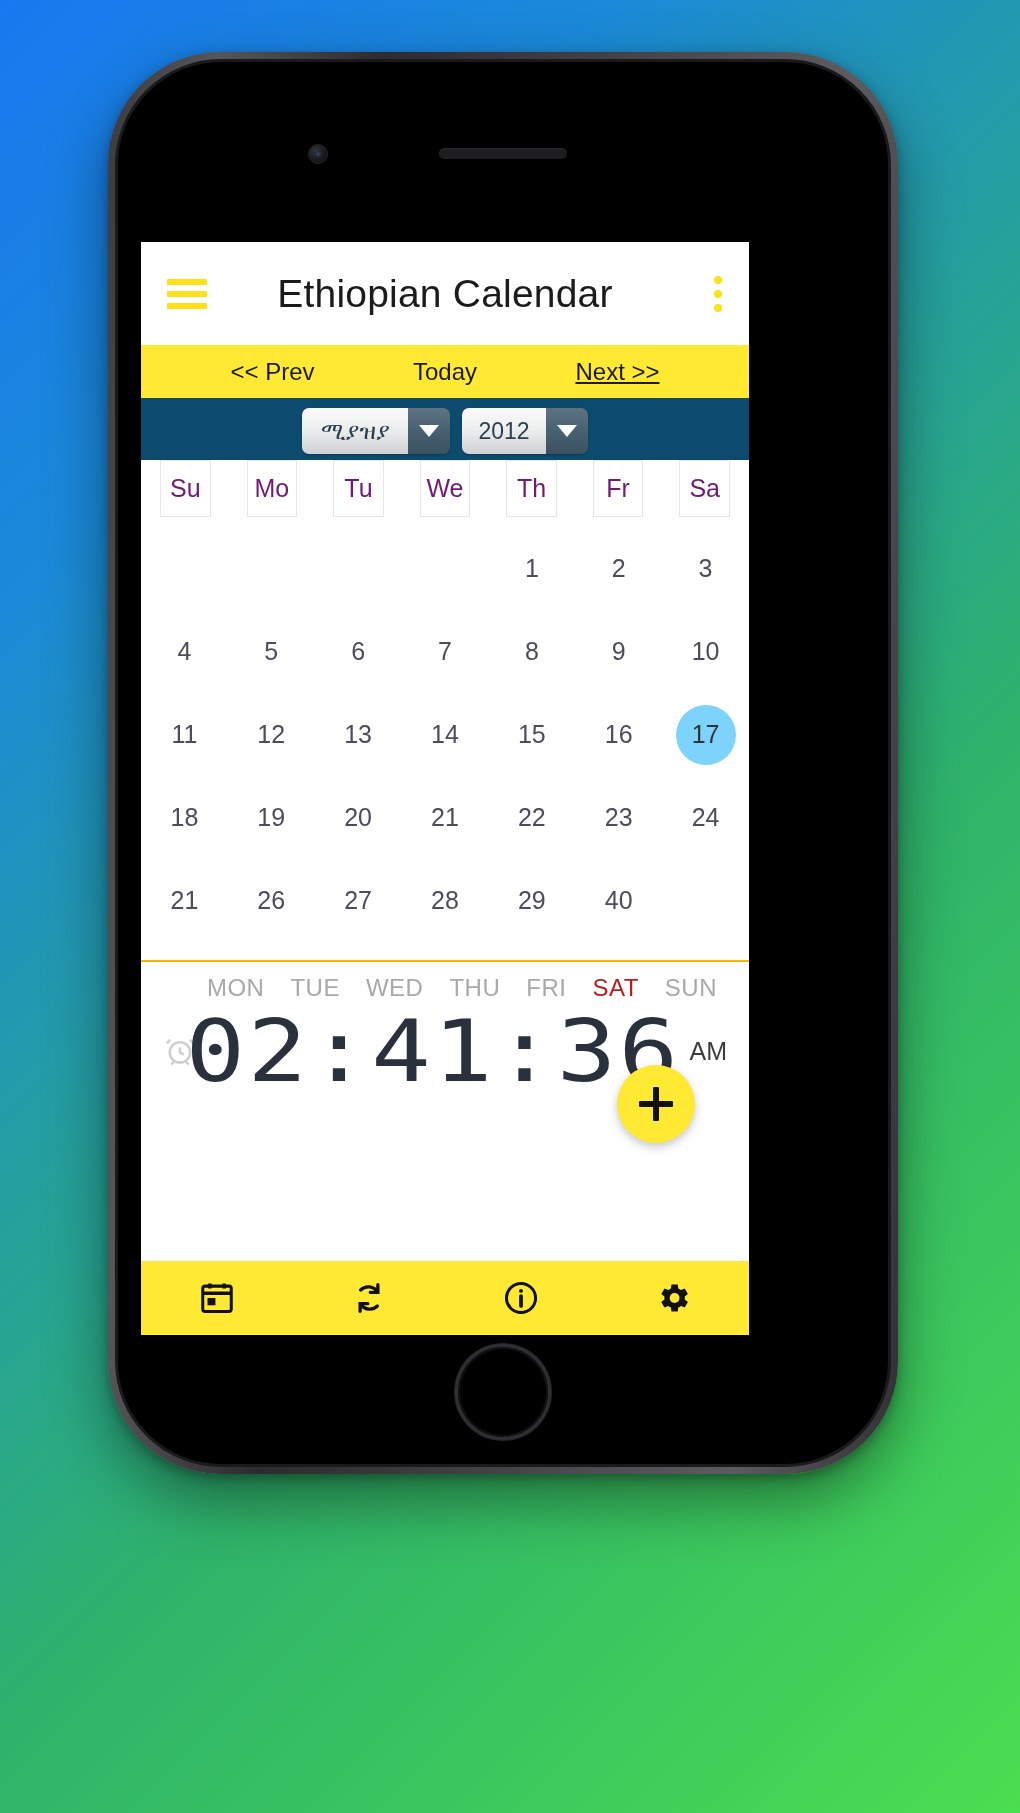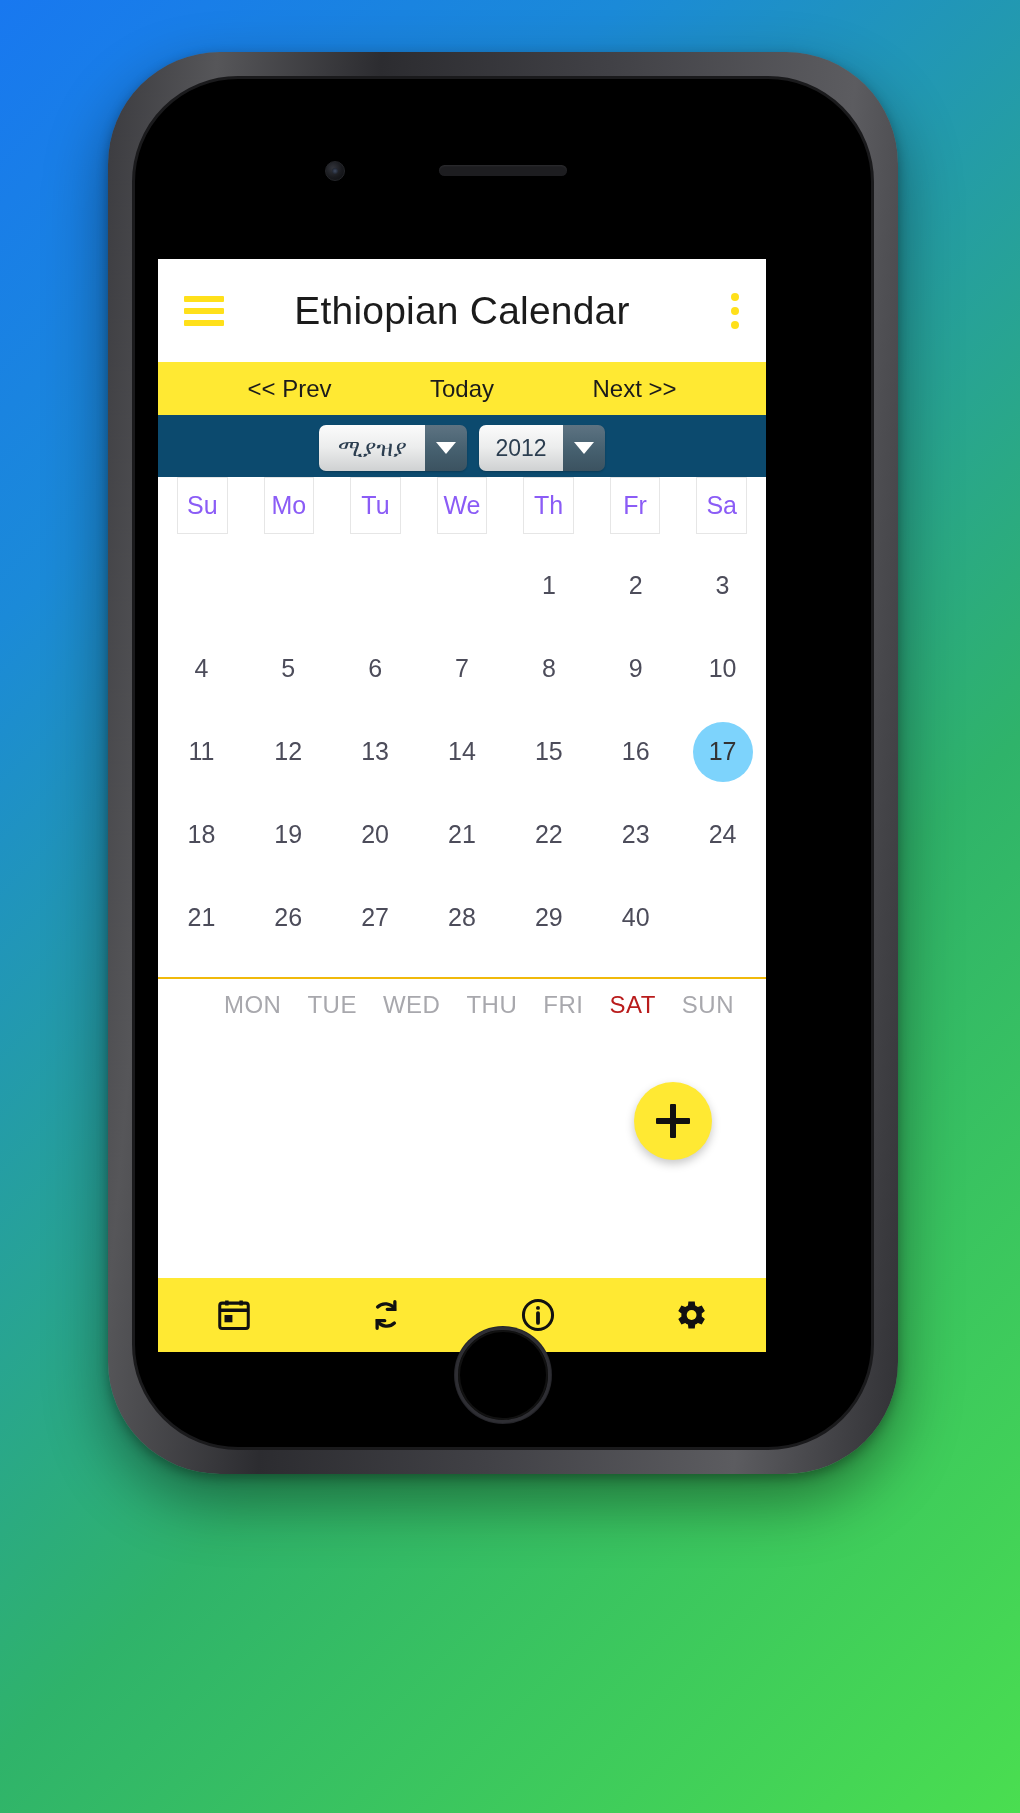--- a/index.html
+++ b/index.html
@@ -19,21 +19,21 @@
   
   #phone-frame {
     position: absolute;
     left: 108px;
     top: 52px;
     width: 790px;
     height: 1422px;
     border-radius: 112px;
     background: linear-gradient(95deg, #3b3b3f 0%, #565659 12%, #2c2c30 30%, #414146 55%, #5c5c60 82%, #313135 100%);
     box-shadow: 0 26px 62px rgba(0,0,0,0.42), 0 4px 12px rgba(0,0,0,0.3);
-    padding: 24px;
+    padding: 7px;
   }
 
   #phone-bezel {
     width: 100%;
     height: 100%;
     border-radius: 106px;
     background: #000;
     border: 3px solid #1a1a1c;
     position: relative;
     overflow: hidden;
@@ -132,21 +132,21 @@
     flex: 0 0 auto;
   }
   #nav-strip .nav-btn {
     font-size: 24px;
     color: #1b1b1b;
     cursor: pointer;
     text-align: center;
   }
   #nav-prev  { width: 195px; }
   #nav-today { width: 150px; }
-  #nav-next  { width: 195px; }
+  #nav-next  { width: 195px; text-decoration: underline; }
 
   
   #selector-row {
     height: 62px;
     background: #0c4a6e;
     display: flex;
     align-items: center;
     justify-content: center;
     gap: 12px;
     flex: 0 0 auto;
@@ -189,21 +189,21 @@
     grid-template-columns: repeat(7, 1fr);
     flex: 0 0 auto;
     padding: 0 1px;
   }
   #weekday-header .wd-cell {
     height: 57px;
     border: 1px solid #e6e6e6;
     margin: 0 18px;
     display: flex; align-items: center; justify-content: center;
     font-size: 25px;
-    color: #8b5cf6;
+    color: #701a75;
     background: #fff;
   }
 
   
   #day-grid {
     display: grid;
     grid-template-columns: repeat(7, 1fr);
     grid-auto-rows: 83px;
     flex: 0 0 auto;
     padding-top: 10px;
@@ -468,20 +468,32 @@
         <div id="weekday-strip">
             <span class="wd-day">MON</span>
             <span class="wd-day">TUE</span>
             <span class="wd-day">WED</span>
             <span class="wd-day">THU</span>
             <span class="wd-day">FRI</span>
             <span class="wd-day active">SAT</span>
             <span class="wd-day">SUN</span>
           </div>
 
+        <div id="clock-row">
+          <svg id="alarm-icon" viewBox="0 0 24 24" fill="none" stroke="#555" stroke-width="1.8">
+            <circle cx="12" cy="13" r="7.2"></circle>
+            <path d="M12 9.6V13l2.6 1.6"></path>
+            <path d="M5 4.2 2.6 6.6"></path>
+            <path d="M19 4.2 21.4 6.6"></path>
+            <path d="M7.6 19.6 6 21.6"></path>
+            <path d="M16.4 19.6 18 21.6"></path>
+          </svg>
+          <div id="digital-time">02:41:36</div>
+          <div id="ampm-label">AM</div>
+        </div>
 
         <div id="fab-add">
           <span class="plus-v"></span>
           <span class="plus-h"></span>
         </div>
       </div>
 
       <div id="bottom-bar">
         <div class="tab-item">
           <svg width="38" height="38" viewBox="0 0 24 24" fill="none" stroke="#111" stroke-width="1.9">

